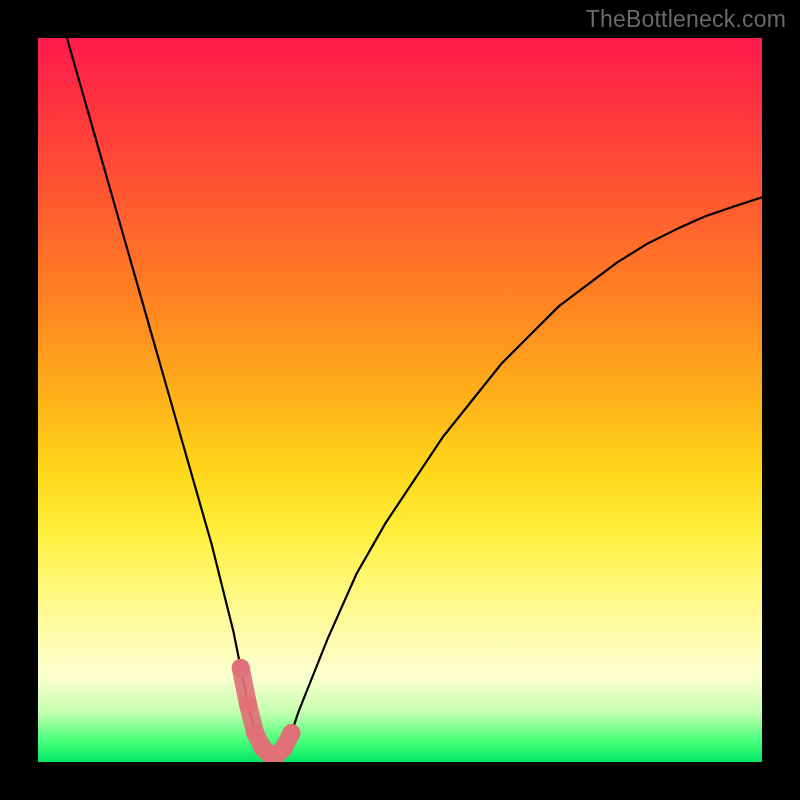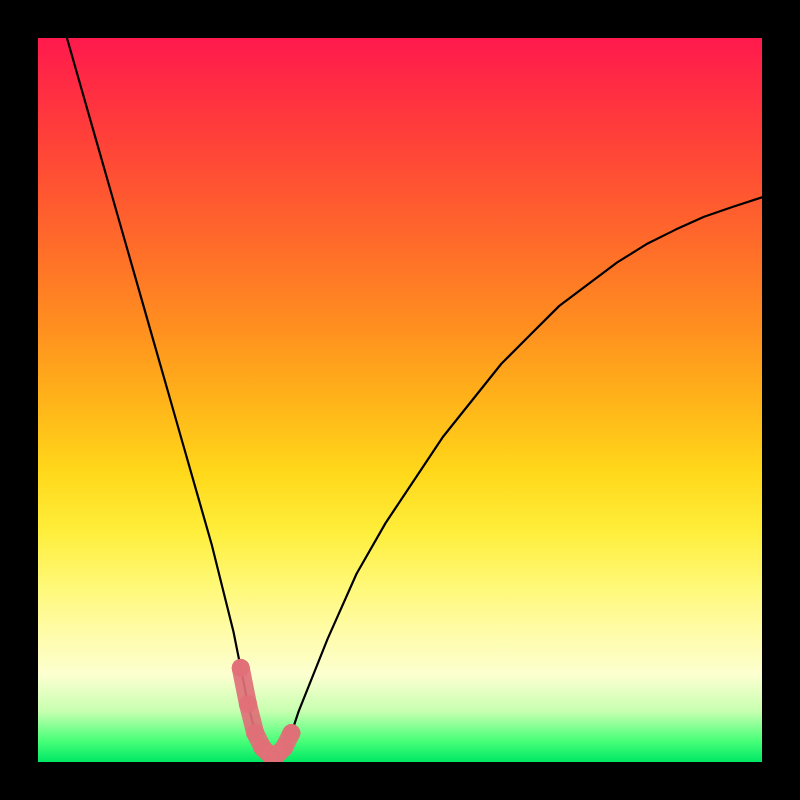--- a/index.html
+++ b/index.html
@@ -79,13 +79,14 @@
           <circle cx="217.20" cy="695.04" r="9" fill="#e07078" opacity="0.95"></circle>
           <circle cx="224.44" cy="709.52" r="9" fill="#e07078" opacity="0.95"></circle>
           <circle cx="231.68" cy="716.76" r="9" fill="#e07078" opacity="0.95"></circle>
           <circle cx="238.92" cy="716.76" r="9" fill="#e07078" opacity="0.95"></circle>
           <circle cx="246.16" cy="709.52" r="9" fill="#e07078" opacity="0.95"></circle>
           <circle cx="253.40" cy="695.04" r="9" fill="#e07078" opacity="0.95"></circle>
         </g>
     </svg>
   </div>
 
+  <div class="watermark">TheBottleneck.com</div>
 </div>
 
 </body></html>

